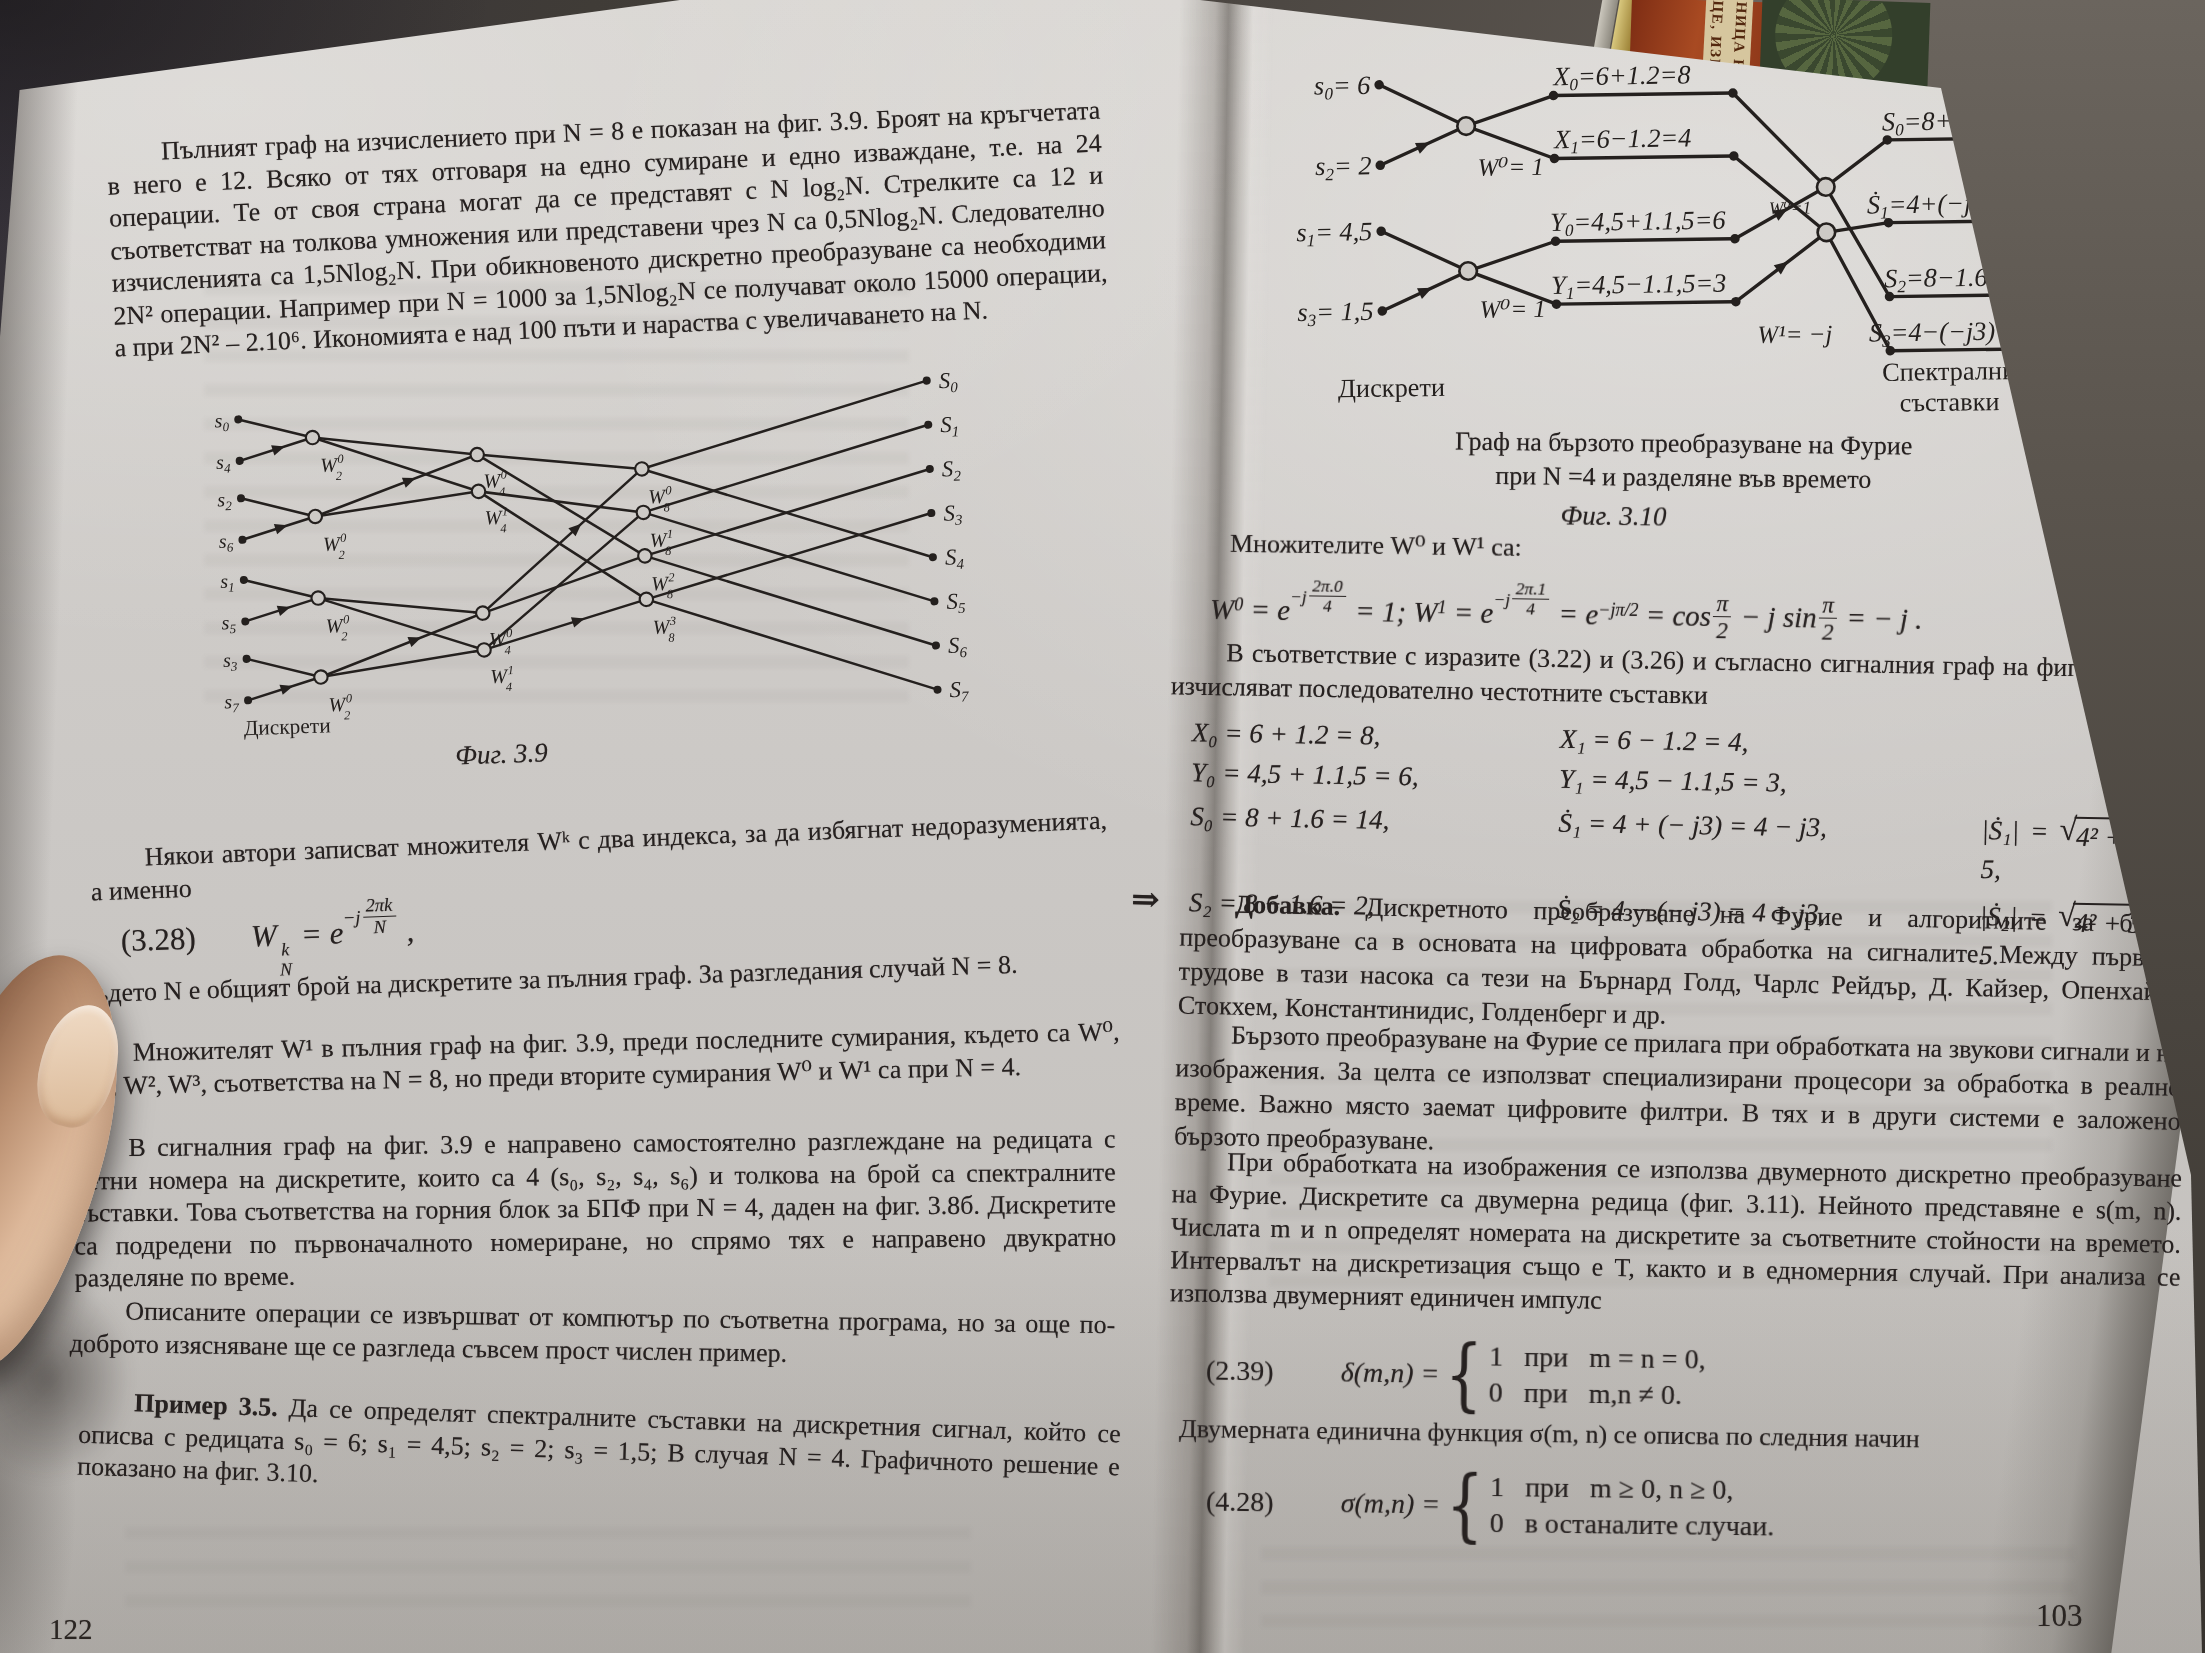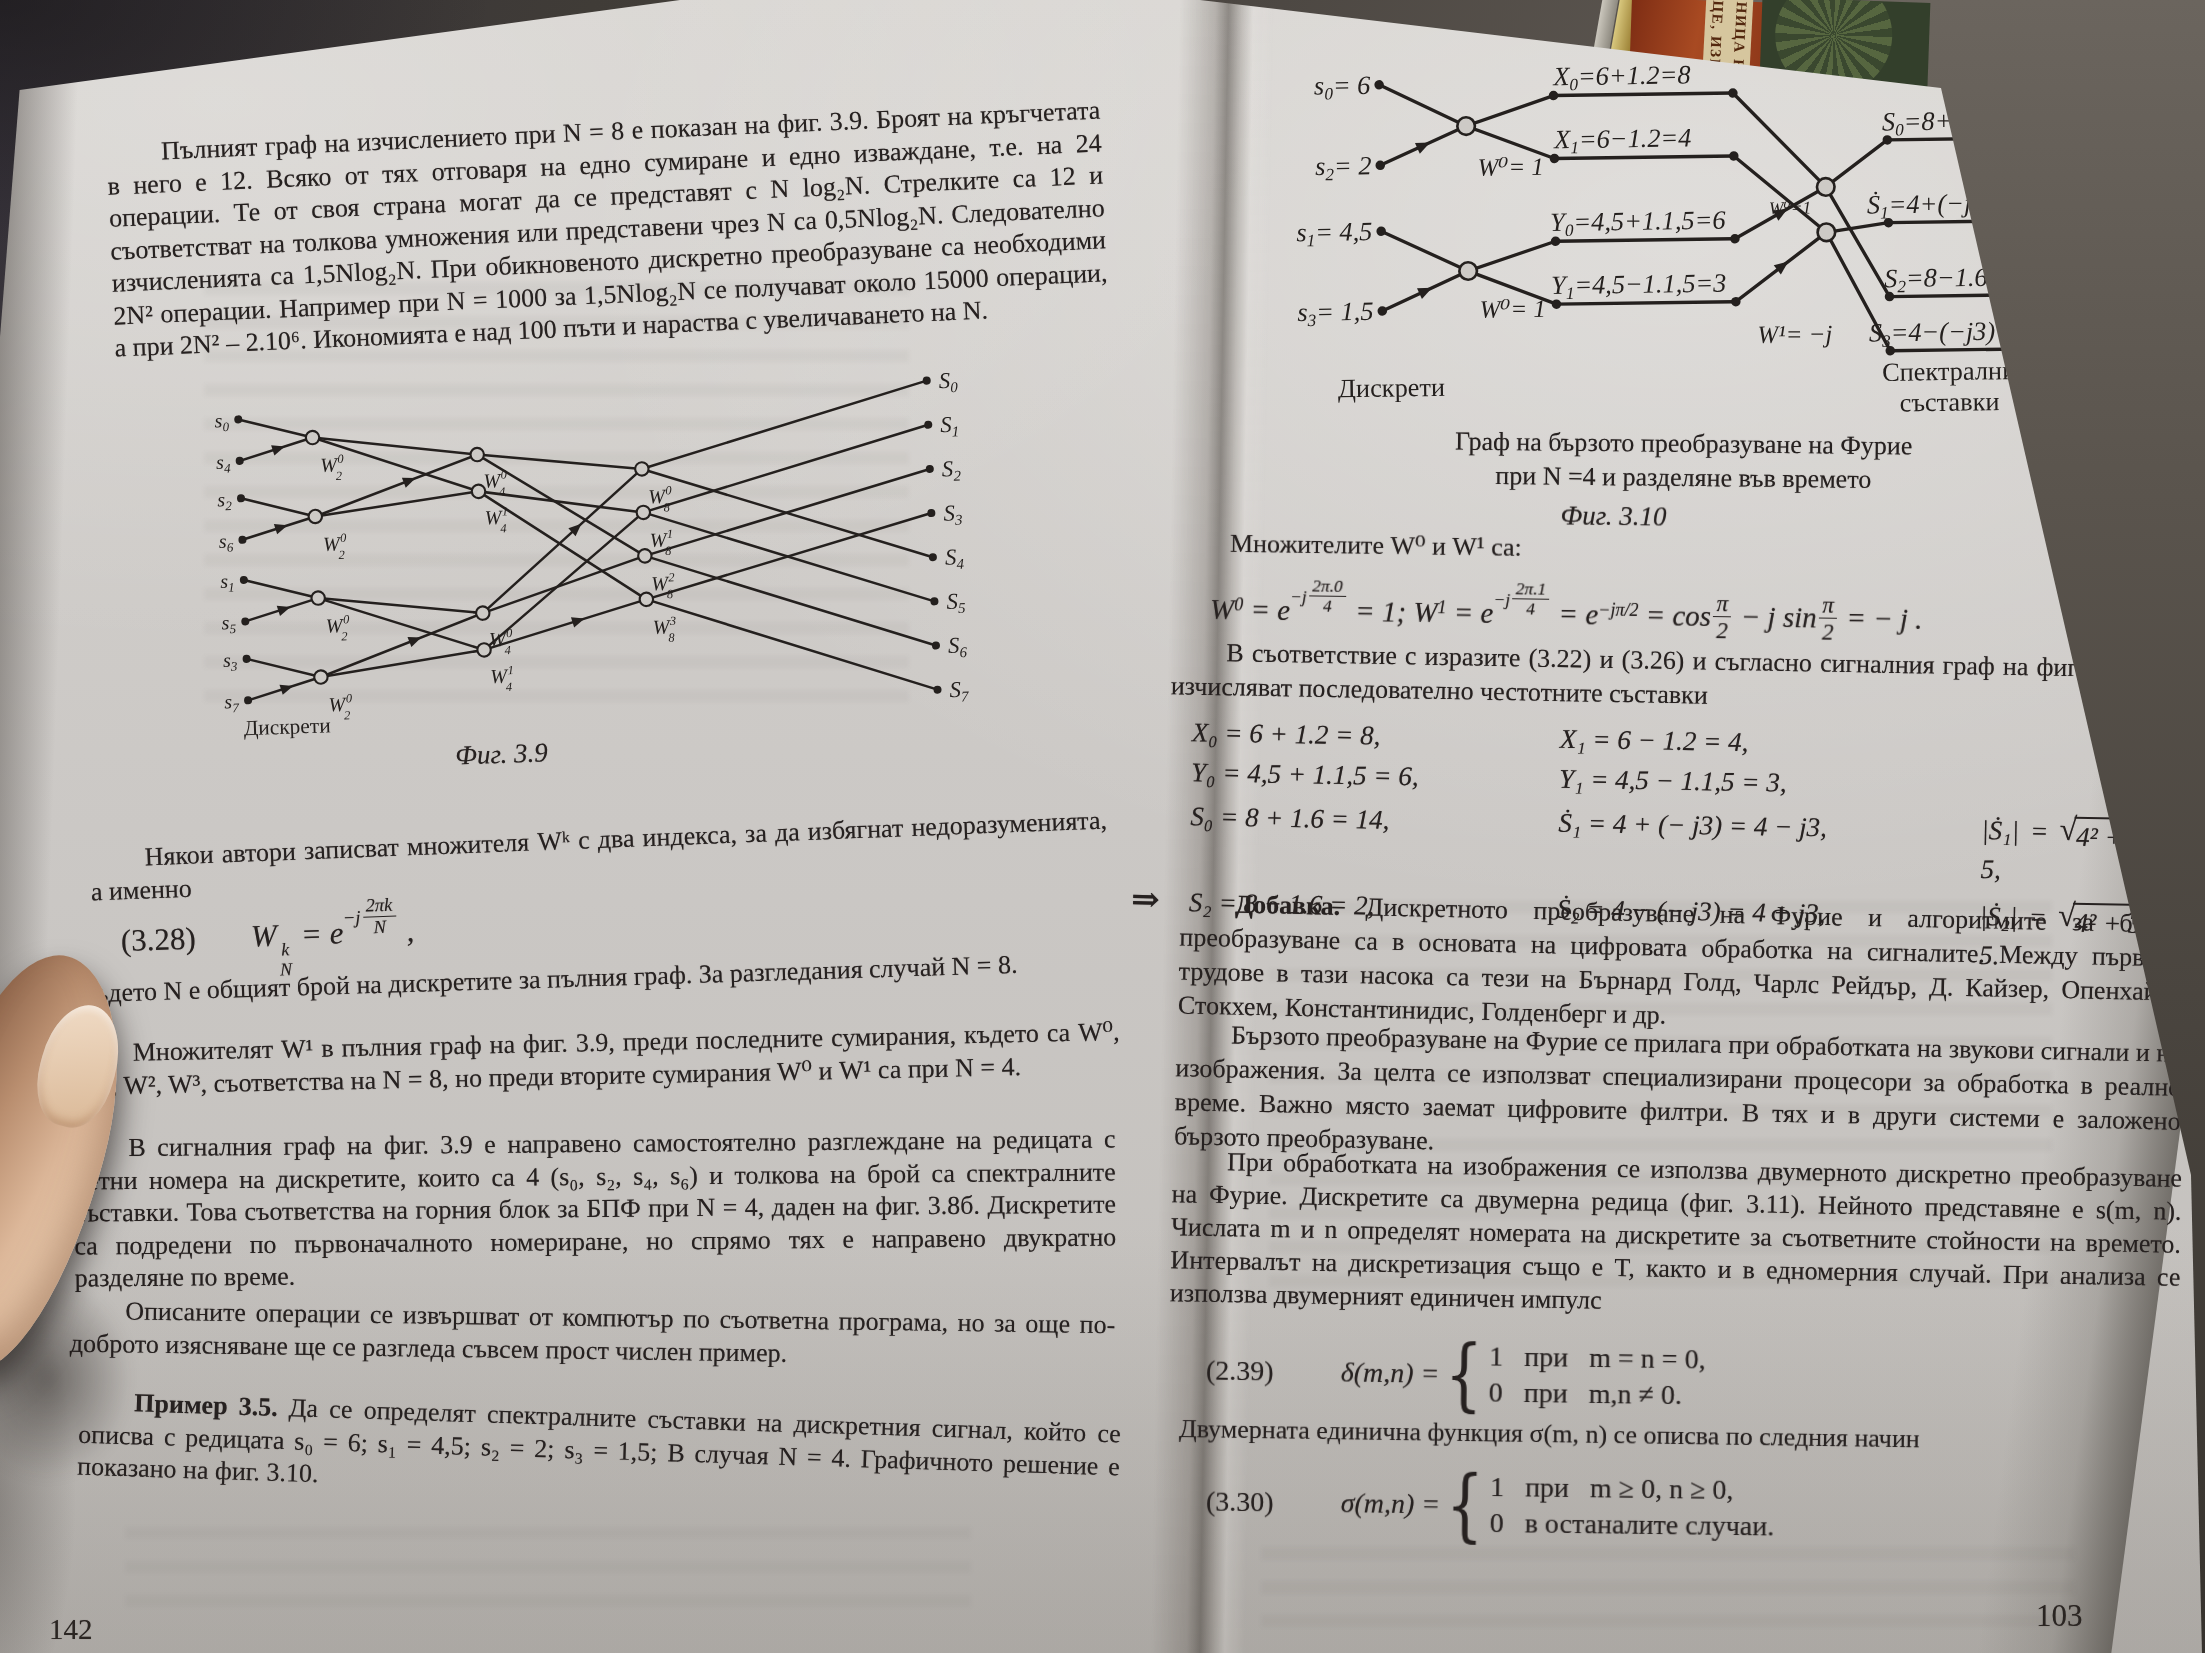--- a/index.html
+++ b/index.html
@@ -249,21 +249,21 @@
     </div>
 
     <div class="tb" style="left:70px;top:1302px;width:1045px;transform:rotate(0.8deg);">
       <p class="ind">Описаните операции се извършват от компютър по съответна програма, но за още по-доброто изясняване ще се разгледа съвсем прост числен пример.</p>
     </div>
 
     <div class="tb" style="left:78px;top:1402px;width:1042px;transform:rotate(1.8deg);">
       <p class="ind"><span class="lead">Пример 3.5.</span><span> Да се определят спектралните съставки на дискретния сигнал, който се описва с редицата s₀ = 6; s₁ = 4,5; s₂ = 2; s₃ = 1,5; В случая N = 4. Графичното решение е показано на фиг. 3.10.</span></p>
     </div>
 
-    <div class="pagenum" style="left:49px;top:1613px;">142</div>
+    <div class="pagenum" style="left:49px;top:1613px;">122</div>
 
     <div class="figwrap" style="left:1226px;top:43px;width:842px;transform:rotate(-0.8deg);">
       <svg id="fig310" viewBox="0 0 1150 520">
           <line x1="212" y1="52" x2="330" y2="110" stroke="#24201e" stroke-width="4.6" stroke-linecap="round"></line>
           <line x1="212" y1="162" x2="330" y2="110" stroke="#24201e" stroke-width="4.6" stroke-linecap="round"></line>
           <path d="M0,0 L-19,8 L-19,-8 Z" transform="translate(280.44,131.84) rotate(-23.78203042322138)" fill="#24201e"></path>
           <line x1="212" y1="252" x2="330" y2="308" stroke="#24201e" stroke-width="4.6" stroke-linecap="round"></line>
           <line x1="212" y1="361" x2="330" y2="308" stroke="#24201e" stroke-width="4.6" stroke-linecap="round"></line>
           <path d="M0,0 L-19,8 L-19,-8 Z" transform="translate(280.44,330.26) rotate(-24.187353516740625)" fill="#24201e"></path>
           <line x1="330" y1="110" x2="450" y2="70" stroke="#24201e" stroke-width="4.6" stroke-linecap="round"></line>
@@ -405,21 +405,21 @@
           <span class="crow">0   при   m,n ≠ 0.</span>
         </span>
       </span>
     </div>
 
     <div class="tb rp" style="left:1179px;top:1419px;width:1002px;transform:rotate(0.8deg);text-align:left;">
       <p>Двумерната единична функция σ(m, n) се описва по следния начин</p>
     </div>
 
     <div class="formula cases-line" style="left:1206px;top:1466px;font-size:28px;transform:rotate(0.7deg);">
-      <span class="eq-label" style="margin-right:67px;">(3.30)</span>
+      <span class="eq-label" style="margin-right:67px;">(4.28)</span>
       <span style="font-style:italic;">σ(m,n) = </span>
       <span class="cases">
         <span class="brace">{</span>
         <span class="rows">
           <span class="crow">1   при   m ≥ 0, n ≥ 0,</span>
           <span class="crow">0   в останалите случаи.</span>
         </span>
       </span>
     </div>
 

